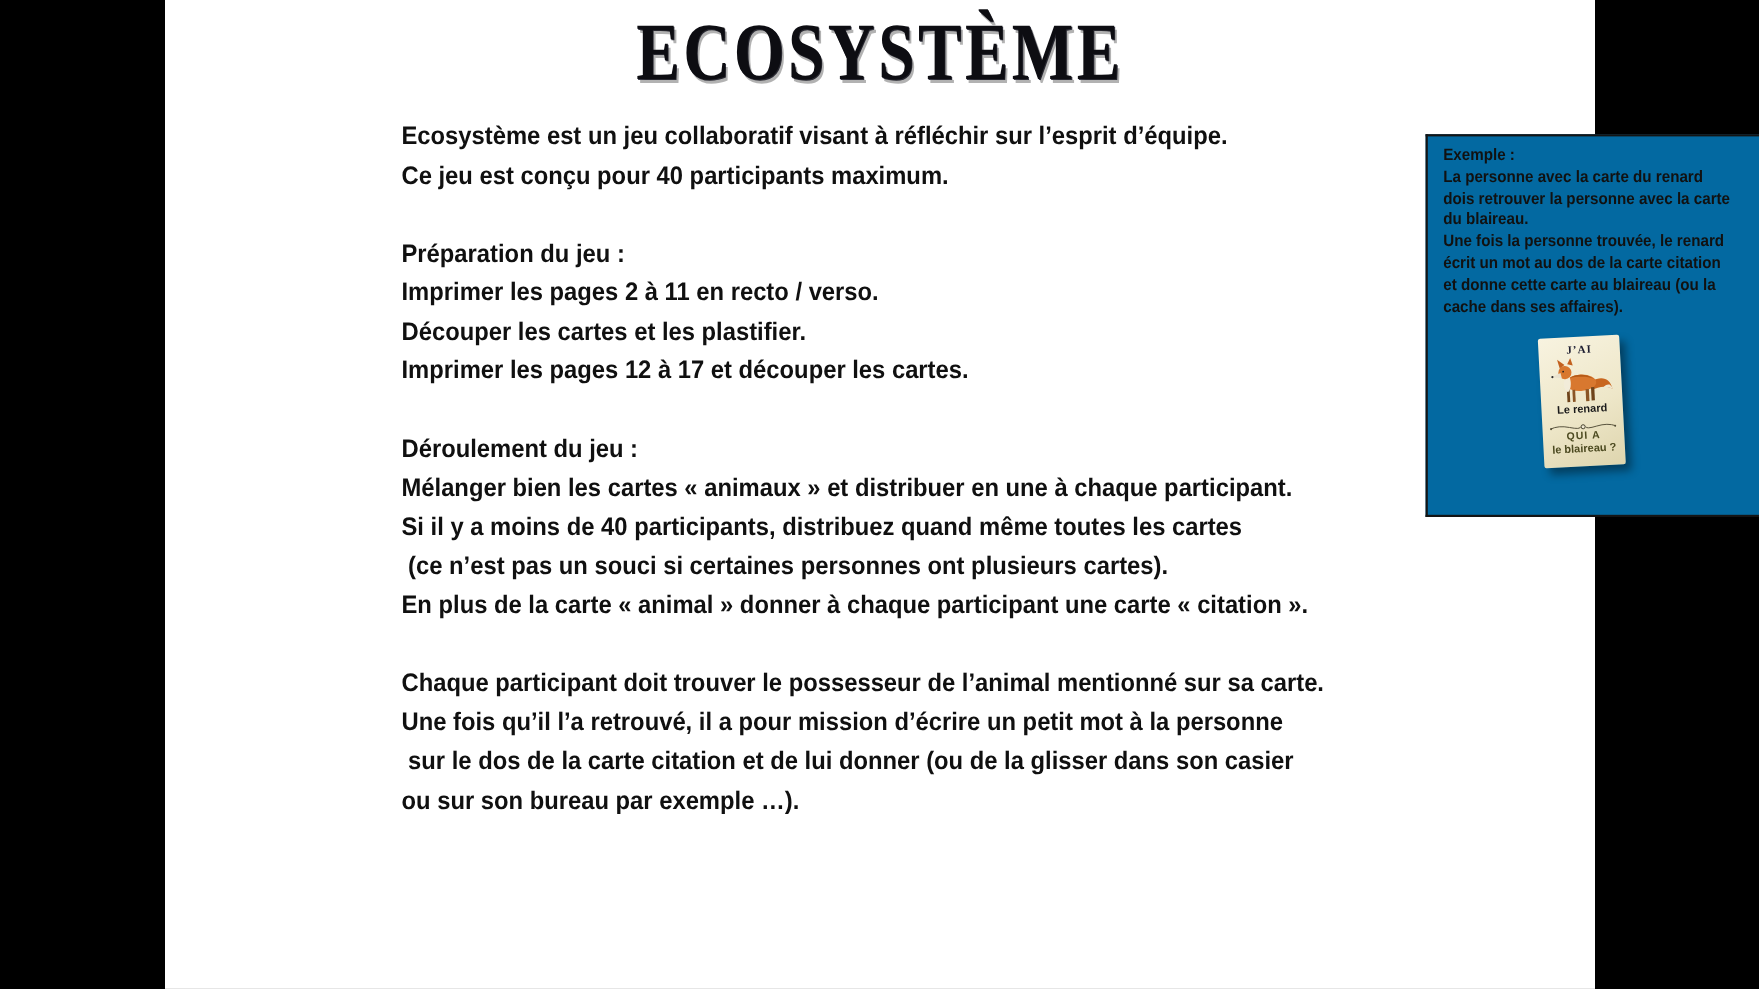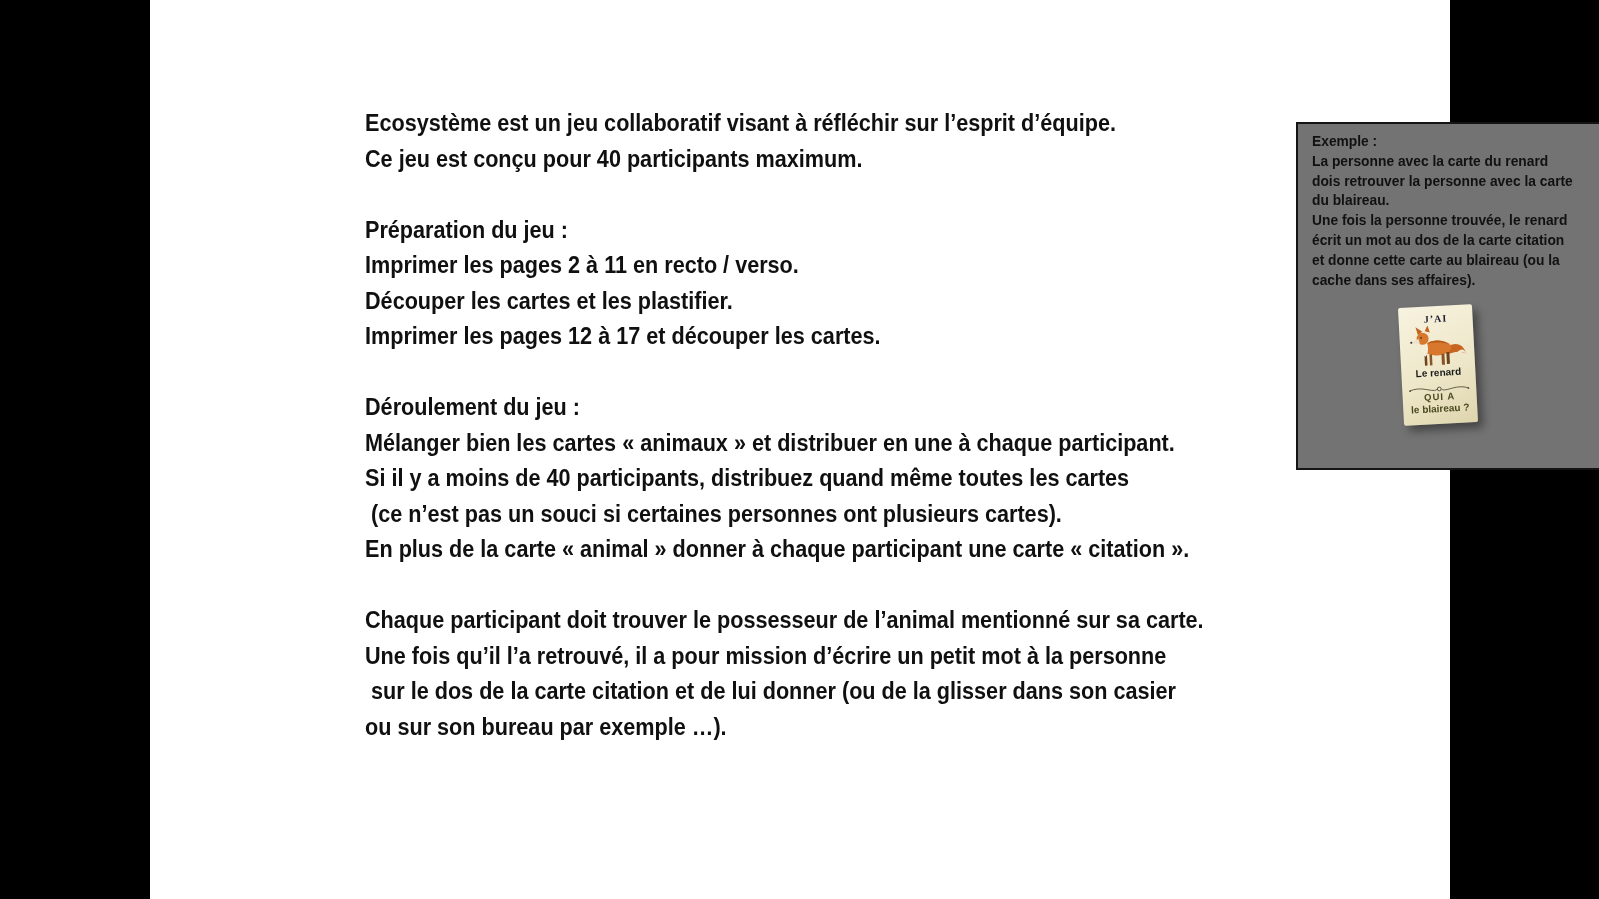--- a/index.html
+++ b/index.html
@@ -15,21 +15,21 @@
       font-family:"Liberation Serif",serif;font-weight:700;font-size:74px;line-height:84px;
       color:#0d0d12;letter-spacing:4px;transform:scaleX(0.80);transform-origin:center top;
       text-shadow:3px 3px 0 rgba(0,0,0,0.30), 1px 1px 0 #3a3a46;}
 
   .body-text{position:absolute;left:215px;top:106px;width:1060px;
       font-size:23px;font-weight:700;color:#101010;line-height:35.5px;
       transform:scaleX(0.94);transform-origin:left top;}
   .body-line{min-height:35.5px;white-space:pre;}
 
   .example-box{position:absolute;left:1146px;top:122px;width:304px;height:348px;
-      box-sizing:border-box;background:#737373;border:2px solid #141414;border-right:none;}
+      box-sizing:border-box;background:#0369a1;border:2px solid #141414;border-right:none;}
   .example-text{position:absolute;left:14px;top:7px;width:288px;
       font-size:15px;font-weight:700;color:#111;line-height:19.8px;
       transform:scaleX(0.92);transform-origin:left top;}
   .example-line{min-height:19.8px;white-space:pre;}
 
   .animal-card{position:absolute;left:1251px;top:306px;width:74px;height:118px;
       transform:rotate(-3deg);transform-origin:center center;
       background:linear-gradient(155deg,#f8f3e0 0%,#eee7c9 55%,#ded5ae 100%);
       border-radius:2px;box-shadow:5px 6px 8px rgba(0,0,0,0.40);
       display:flex;flex-direction:column;align-items:center;}
@@ -43,20 +43,23 @@
 </style>
 </head>
 <body>
 
 <div class="stage">
   <div class="letterbox left"></div>
   <div class="letterbox right"></div>
 
   <div class="slide">
 
+    <div class="page-title">
+      <span>ECOSYSTÈME</span>
+    </div>
 
     <div class="body-text">
       <div class="body-line">Ecosystème est un jeu collaboratif visant à réfléchir sur l’esprit d’équipe.</div>
       <div class="body-line">Ce jeu est conçu pour 40 participants maximum.</div>
       <div class="body-line"></div>
       <div class="body-line">Préparation du jeu :</div>
       <div class="body-line">Imprimer les pages 2 à 11 en recto / verso.</div>
       <div class="body-line">Découper les cartes et les plastifier.</div>
       <div class="body-line">Imprimer les pages 12 à 17 et découper les cartes.</div>
       <div class="body-line"></div>

